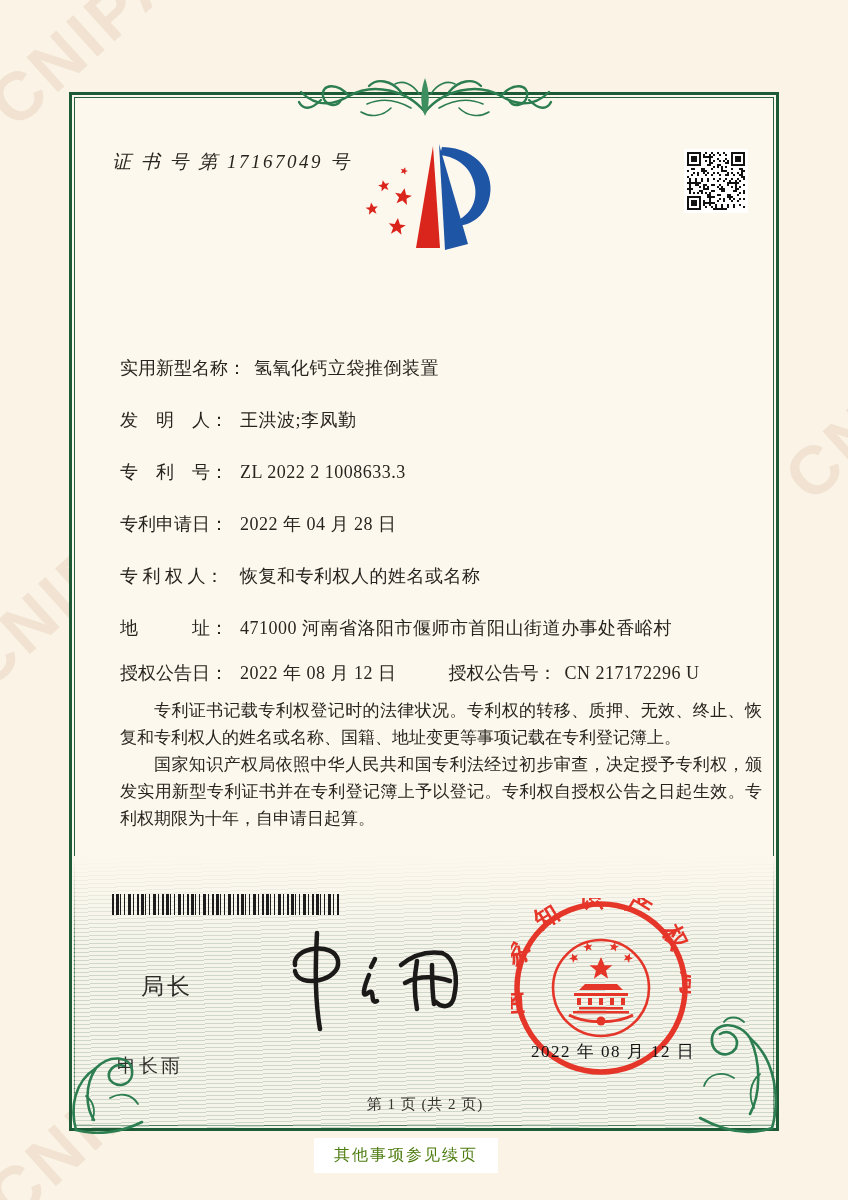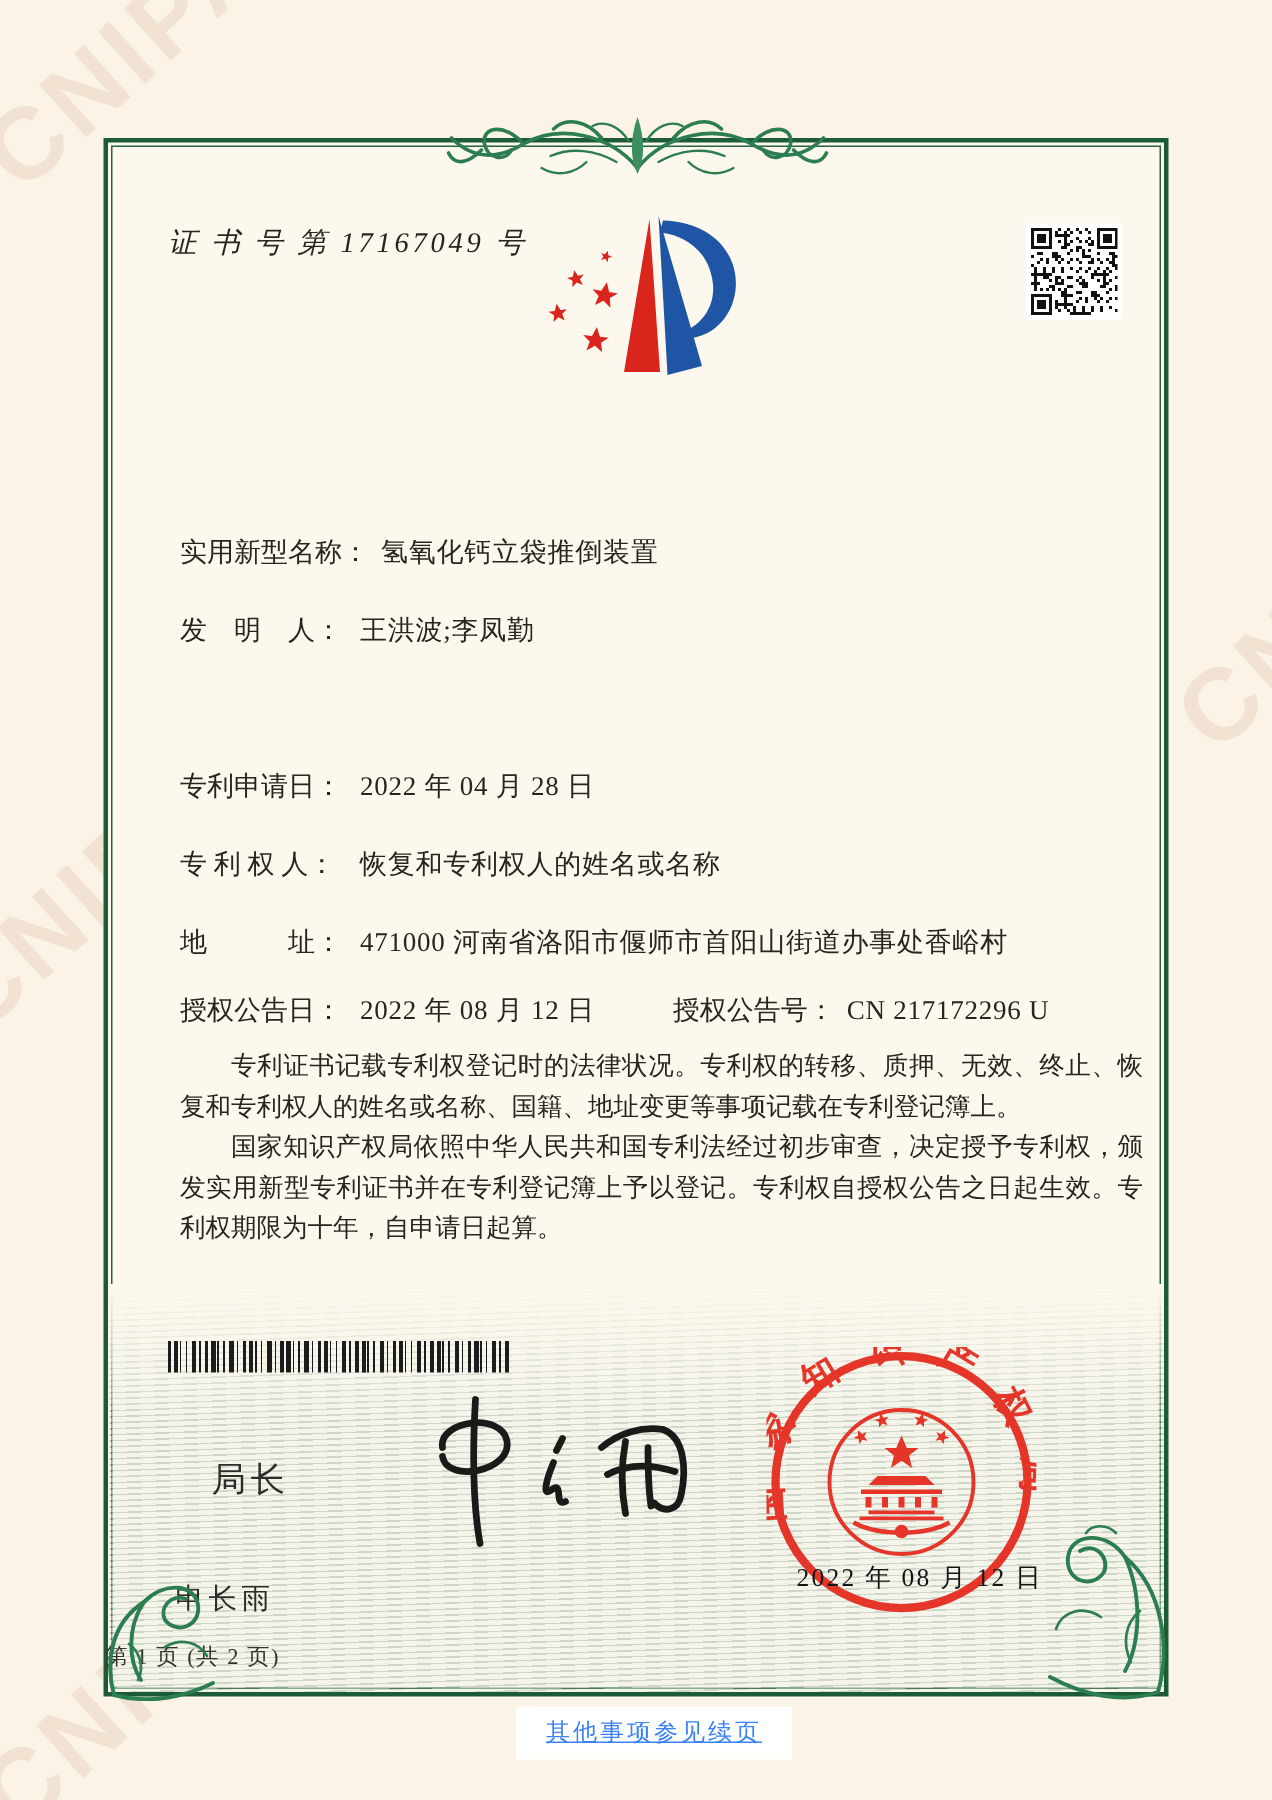--- a/index.html
+++ b/index.html
@@ -52,24 +52,24 @@
       #1c1c1c 12px 13px, transparent 13px 16px,
       #1c1c1c 16px 19px, transparent 19px 21px,
       #1c1c1c 21px 22px, transparent 22px 25px);
   }
   .commissioner-label { left:117px; top:971px; font-size:23px; letter-spacing:3px;margin-left:24px; }
   .commissioner-name  { left:117px; top:1006px; font-size:19px; letter-spacing:3px;margin-top:47px; }
   .signature { left:265px; top:925px; }
   .seal { left:511px; top:898px; }
   .seal-date { left:531px; top:1040px; font-size:17px; letter-spacing:1.5px;
     color:#141414; z-index:6; white-space:nowrap; }
-  .page-info { left:70px; top:1095px; width:710px; text-align:left;
+  .page-info { left:70px; top:1095px; width:710px; text-align:center;
     font-size:15px; letter-spacing:1px; color:#35332c; }
-  .cont-box { left:344px; top:1138px; background:#ffffff; padding:7px 20px;
-    font-size:16px; letter-spacing:2px; color:#3b82f6;text-decoration:underline; }
+  .cont-box { left:314px; top:1138px; background:#ffffff; padding:7px 20px;
+    font-size:16px; letter-spacing:2px; color:#4d7c0f; }
   .logo { left:350px; top:140px; }
   .qr { left:684px; top:149px; width:64px; height:64px; background:#fff; padding:3px; }
   .ornament-top { left:297px; top:58px; z-index:5; }
   .flourish-bl { left:66px; top:1052px; z-index:5; }
   .flourish-br { left:688px; top:1016px; z-index:5; }
 </style>
 </head>
 <body>
 
 <div class="page">
@@ -376,20 +376,23 @@
       </g>
     </svg>
 
 
     <div class="abs field-row" style="top:356px;">
       <span class="lbl">实用新型名称：</span><span class="val">氢氧化钙立袋推倒装置</span>
     </div>
     <div class="abs field-row" style="top:408px;">
       <span class="lbl">发　明　人：</span><span class="val">王洪波;李凤勤</span>
     </div>
+    <div class="abs field-row" style="top:460px;">
+      <span class="lbl">专　利　号：</span><span class="val">ZL 2022 2 1008633.3</span>
+    </div>
     <div class="abs field-row" style="top:512px;">
       <span class="lbl">专利申请日：</span><span class="val">2022 年 04 月 28 日</span>
     </div>
     <div class="abs field-row" style="top:564px;">
       <span class="lbl">专 利 权 人：</span><span class="val">恢复和专利权人的姓名或名称</span>
     </div>
     <div class="abs field-row" style="top:616px;">
       <span class="lbl">地　　　址：</span><span class="val">471000 河南省洛阳市偃师市首阳山街道办事处香峪村</span>
     </div>
     <div class="abs field-row" style="top:661px;">

